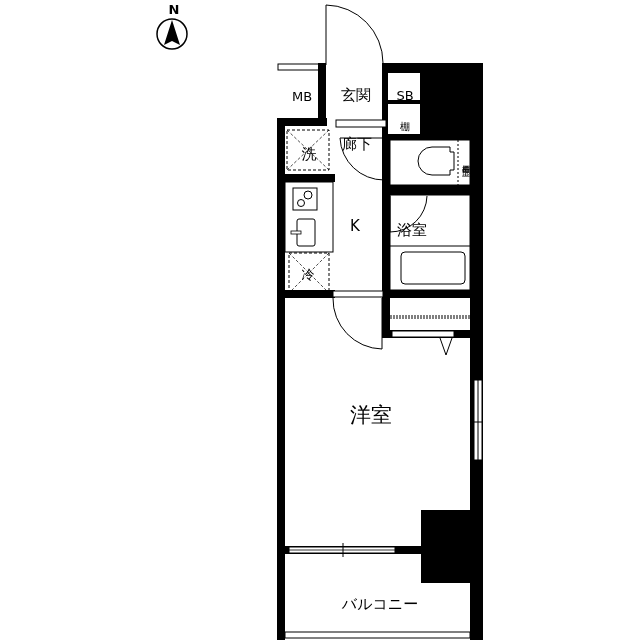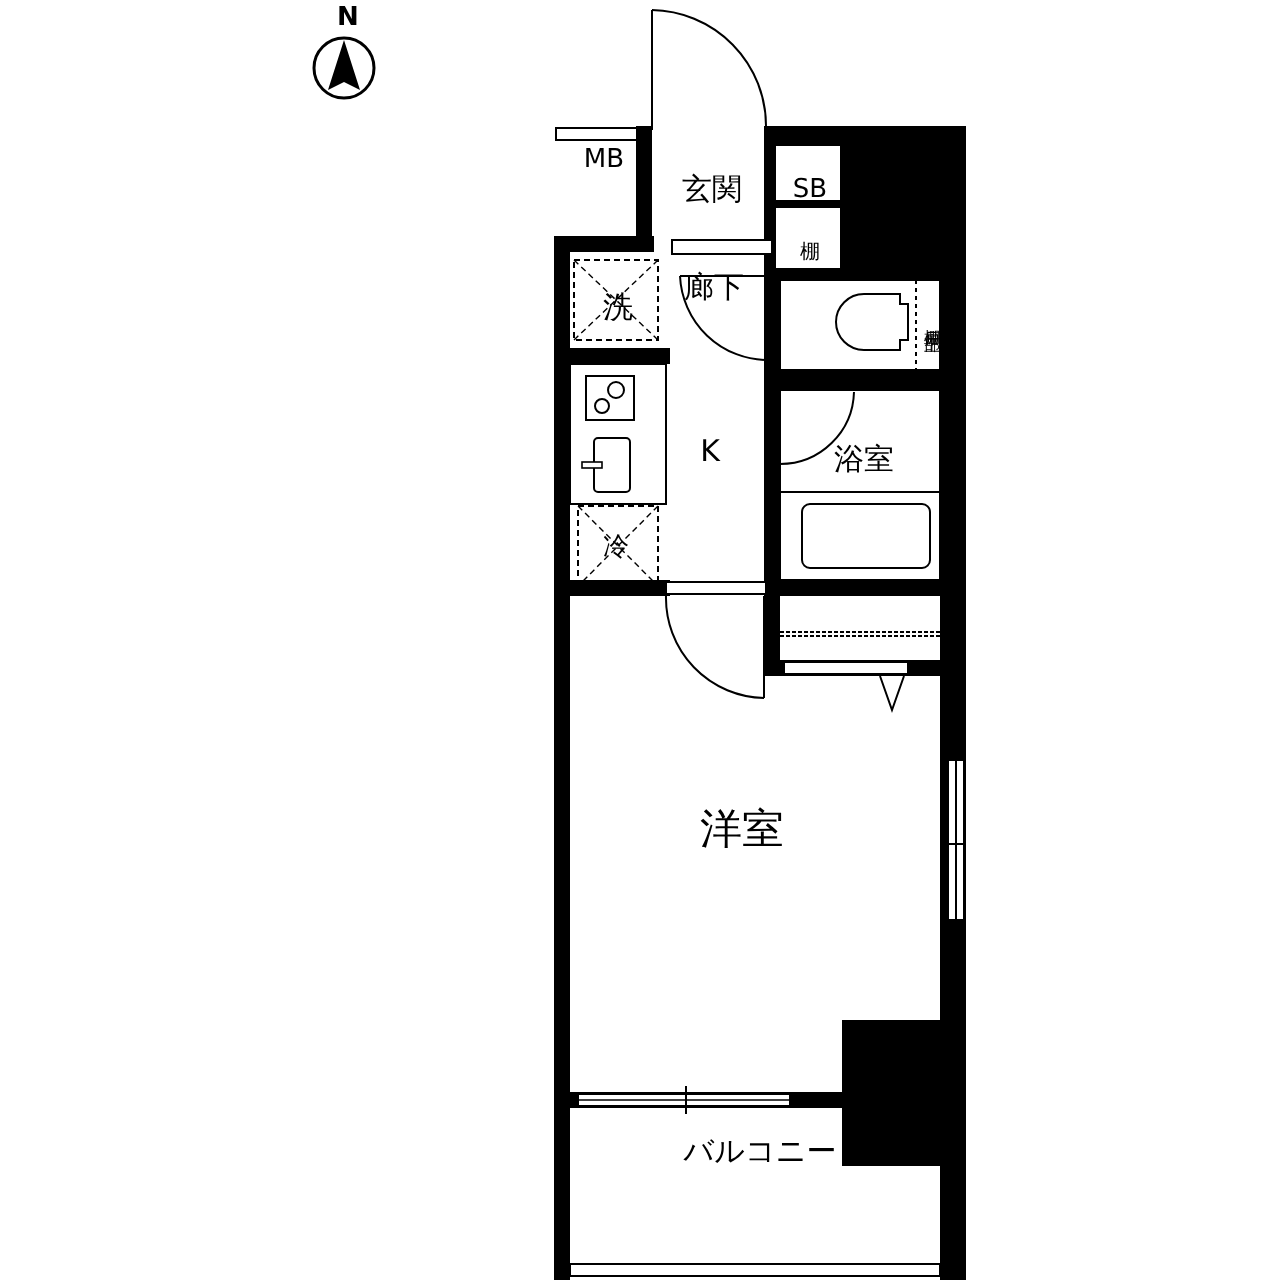--- a/index.html
+++ b/index.html
@@ -101,24 +101,24 @@
   <rect x="285" y="546" width="136" height="8" fill="#000"></rect>
   <rect x="289" y="547" width="106" height="6" fill="#fff" stroke="#000" stroke-width="1"></rect>
   <line x1="289" y1="550" x2="395" y2="550" stroke="#000" stroke-width="0.8"></line>
   <line x1="343" y1="543" x2="343" y2="557" stroke="#000" stroke-width="1"></line>
 
   <rect x="285" y="632" width="185" height="6" fill="#fff" stroke="#000" stroke-width="1"></rect>
 </svg>
 
 <div class="lbl l13" style="left:174px;top:9px;font-weight:bold;">N</div>
 
-<div class="lbl l13" style="left:302px;top:80px;">MB</div>
+<div class="lbl l13" style="left:302px;top:96px;">MB</div>
 <div class="lbl l15" style="left:356px;top:95px;">玄関</div>
 <div class="lbl l13" style="left:405px;top:95px;">SB</div>
 <div class="lbl l10" style="left:405px;top:127px;">棚</div>
 <div class="lbl l15" style="left:309px;top:154px;">洗</div>
 <div class="lbl l15" style="left:357px;top:144px;">廊下</div>
 <div class="lbl vert" style="left:465px;top:162px;">上部吊戸棚</div>
 <div class="lbl l15" style="left:355px;top:226px;">K</div>
 <div class="lbl l13" style="left:308px;top:274px;">冷</div>
-<div class="lbl l15" style="left:432px;top:230px;">浴室</div>
+<div class="lbl l15" style="left:412px;top:230px;">浴室</div>
 <div class="lbl l17" style="left:371px;top:415px;">洋室</div>
-<div class="lbl l15" style="left:380px;top:576px;">バルコニー</div>
+<div class="lbl l15" style="left:380px;top:604px;">バルコニー</div>
 
 </body></html>

